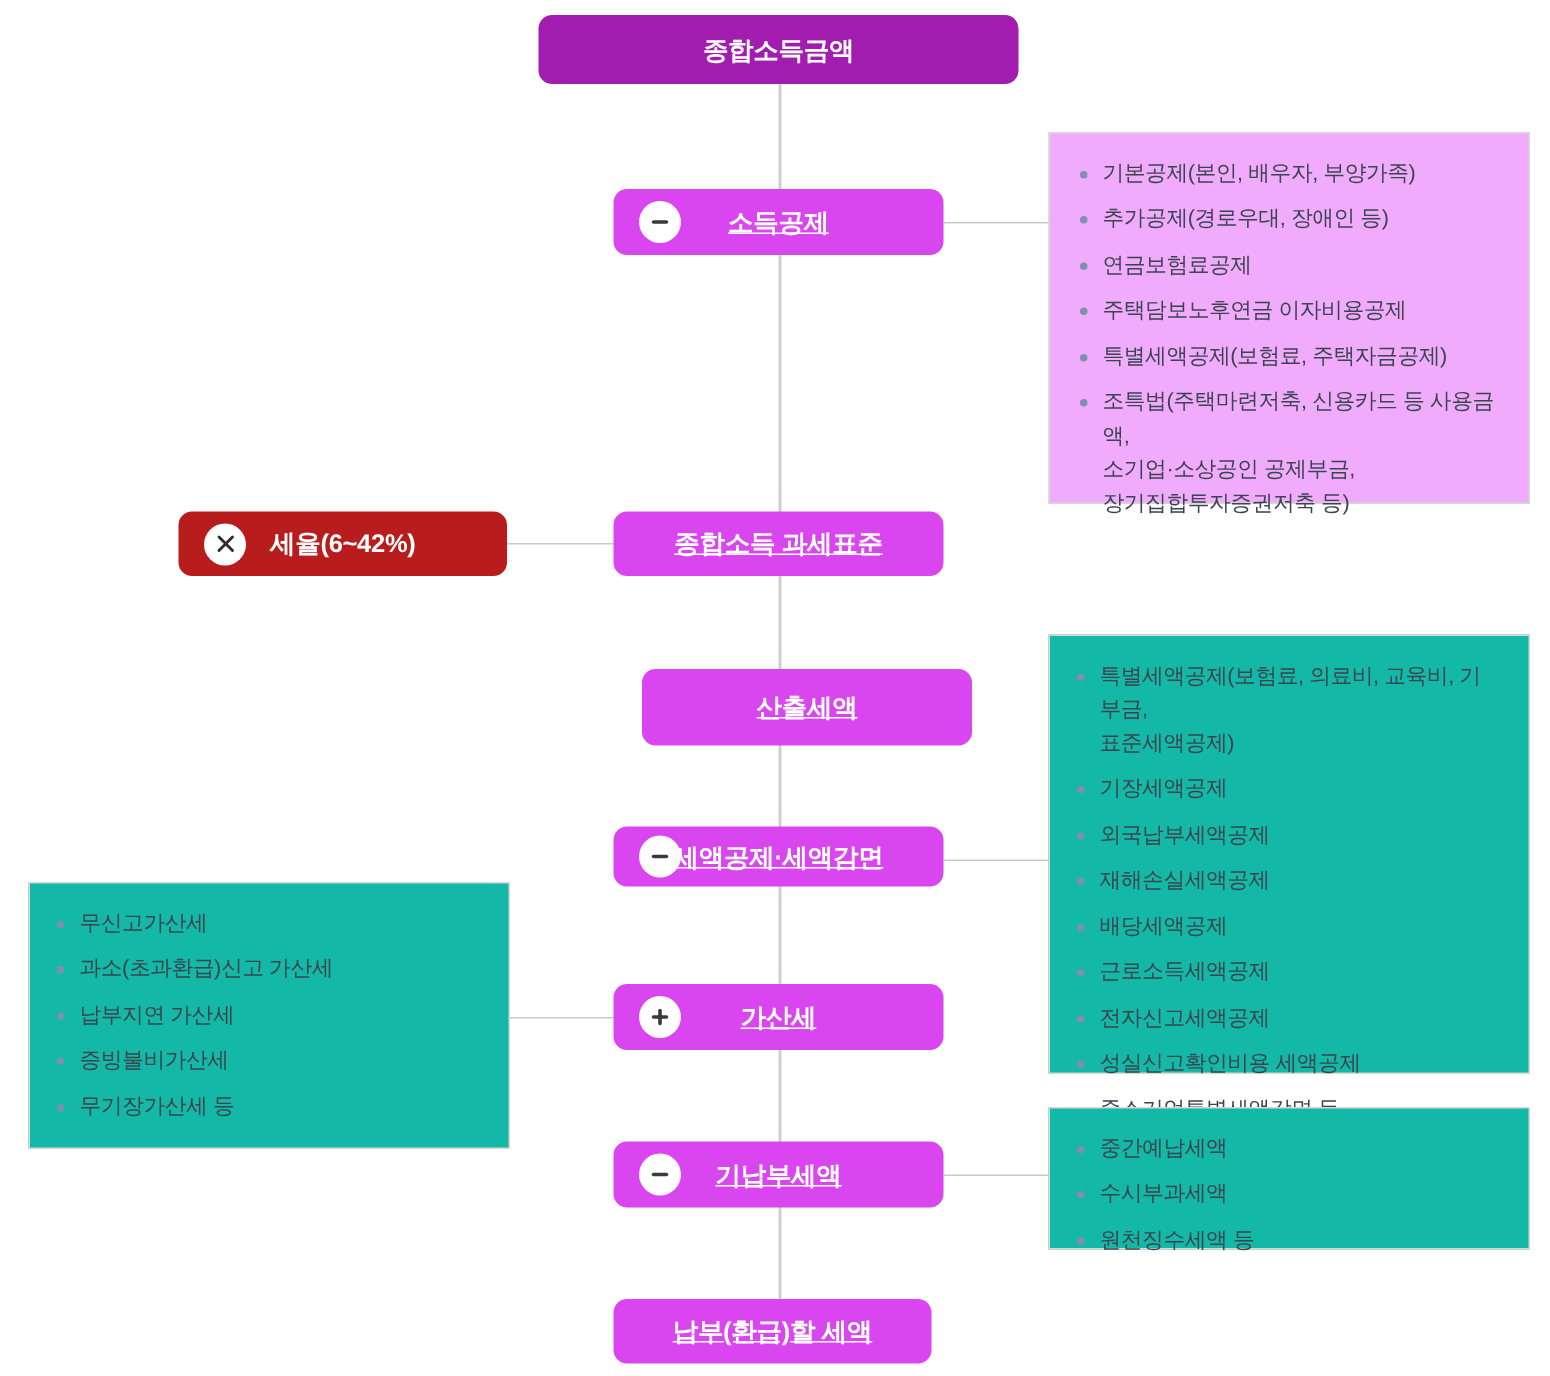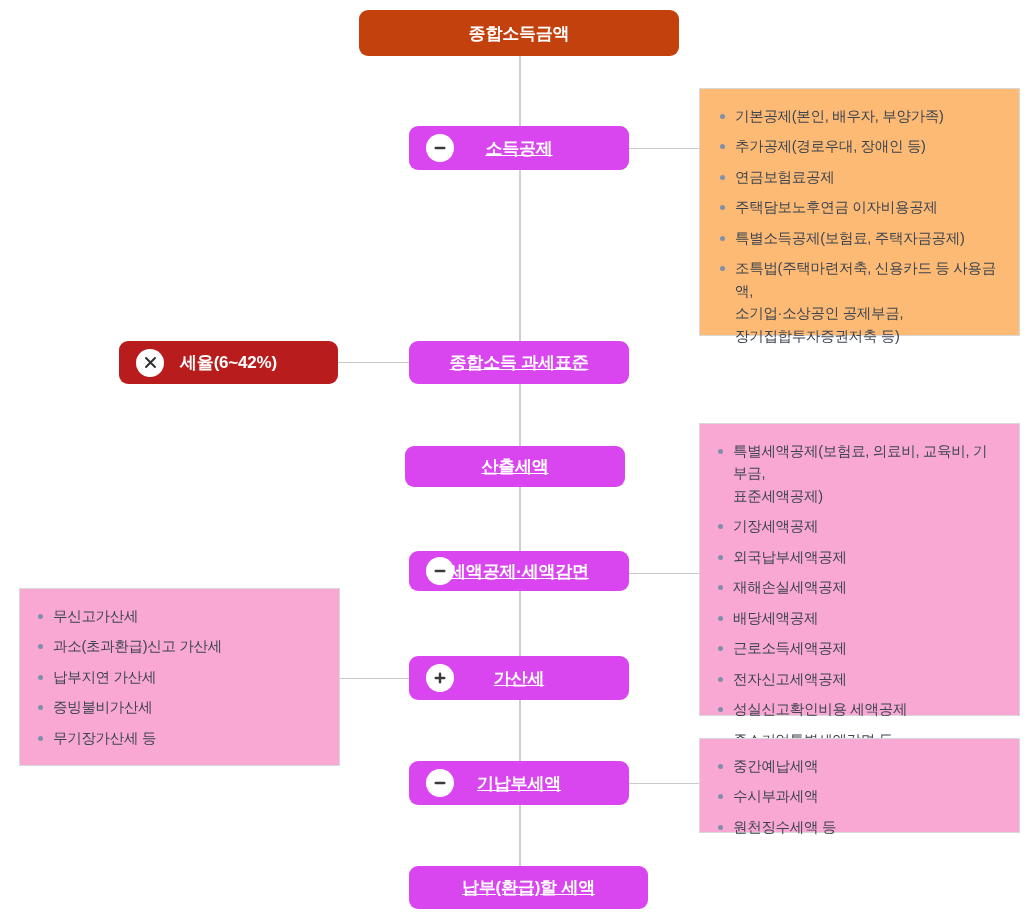--- a/index.html
+++ b/index.html
@@ -39,21 +39,21 @@
     display: flex;
     align-items: center;
     justify-content: center;
     box-sizing: border-box;
     color: #ffffff;
     font-size: 17px;
     font-weight: bold;
     letter-spacing: -0.2px;
     white-space: nowrap;
   }
-  .node.navy  { background: #c2410c; }
+  .node.navy  { background: #a21caf; }
   .node.blue  { background: #d946ef; text-decoration: underline; }
   .node.teal  { background: #b91c1c; }
 
   .node .label {
     display: block;
   }
 
   
   .op-badge {
     position: absolute;
@@ -81,22 +81,22 @@
   }
   .op-badge svg { display: block; }
 
   
   .panel {
     position: absolute;
     box-sizing: border-box;
     border: 1px solid #d8d8d8;
     padding: 16px 18px 14px 18px;
   }
-  .panel.gray  { background: #fdba74; padding-left: 20px; }
-  .panel.white { background: #f9a8d4; }
+  .panel.gray  { background: #f0abfc; padding-left: 20px; }
+  .panel.white { background: #14b8a6; }
 
   .panel ul {
     list-style: none;
     margin: 0;
     padding: 0;
   }
   .panel li {
     position: relative;
     padding-left: 15px;
     margin-bottom: 8px;
@@ -152,21 +152,21 @@
         <path d="M2 2 L11 11 M11 2 L2 11" stroke="#2d2d2d" stroke-width="1.9" stroke-linecap="round"></path>
       </svg>
     </span>
     <span class="label">세율(6~42%)</span>
   </div>
 
   <div class="node blue" style="left:409px; top:341px; width:220px; height:43px;">
     <span class="label">종합소득 과세표준</span>
   </div>
 
-  <div class="node blue" style="left:405px; top:446px; width:220px; height:41px;">
+  <div class="node blue" style="left:428px; top:446px; width:220px; height:51px;">
     <span class="label">산출세액</span>
   </div>
 
   <div class="node blue" style="left:409px; top:551px; width:220px; height:40px;">
     <span class="op-badge minus-mark">
       <svg width="14" height="14" viewBox="0 0 14 14" aria-hidden="true">
         <rect x="1.5" y="5.8" width="11" height="2.4" rx="1.2" fill="#3a3a3a"></rect>
       </svg>
     </span>
     <span class="label">세액공제·세액감면</span>
@@ -184,40 +184,40 @@
 
   <div class="node blue" style="left:409px; top:761px; width:220px; height:44px;">
     <span class="op-badge minus-mark">
       <svg width="14" height="14" viewBox="0 0 14 14" aria-hidden="true">
         <rect x="1.5" y="5.8" width="11" height="2.4" rx="1.2" fill="#3a3a3a"></rect>
       </svg>
     </span>
     <span class="label">기납부세액</span>
   </div>
 
-  <div class="node blue" style="left:409px; top:866px; width:239px; height:43px;">
+  <div class="node blue" style="left:409px; top:866px; width:212px; height:43px;">
     <span class="label">납부(환급)할 세액</span>
   </div>
 
   <div class="panel gray" style="left:699px; top:88px; width:321px; height:248px;">
     <ul>
       <li>
         <span>기본공제(본인, 배우자, 부양가족)</span>
       </li>
       <li>
         <span>추가공제(경로우대, 장애인 등)</span>
       </li>
       <li>
         <span>연금보험료공제</span>
       </li>
       <li>
         <span>주택담보노후연금 이자비용공제</span>
       </li>
       <li>
-        <span>특별소득공제(보험료, 주택자금공제)</span>
+        <span>특별세액공제(보험료, 주택자금공제)</span>
       </li>
       <li>
         <span>조특법(주택마련저축, 신용카드 등 사용금액,</span>
         <span class="cont">소기업·소상공인 공제부금,</span>
         <span class="cont">장기집합투자증권저축 등)</span>
       </li>
     </ul>
   </div>
 
   <div class="panel white" style="left:699px; top:423px; width:321px; height:293px;">

